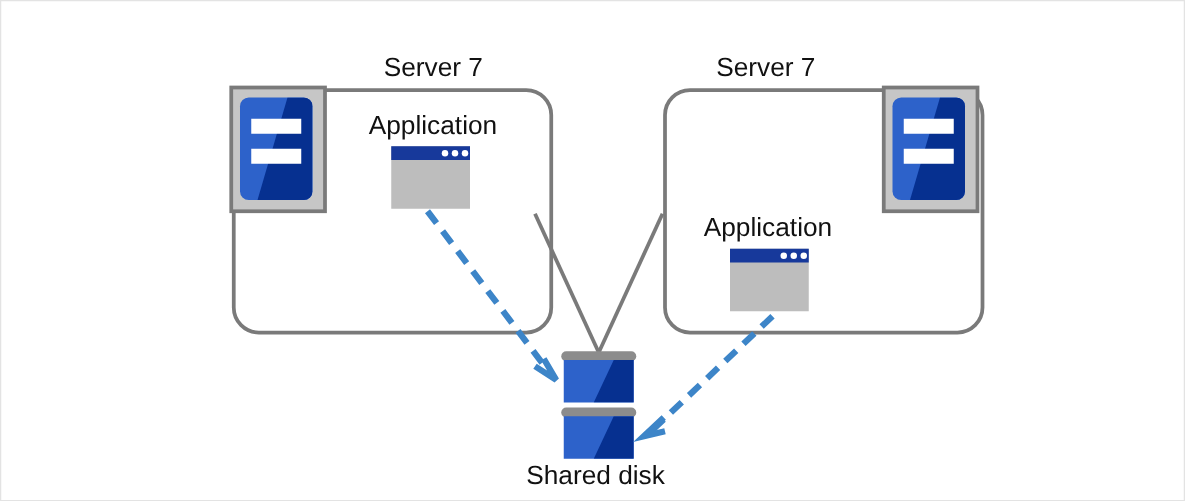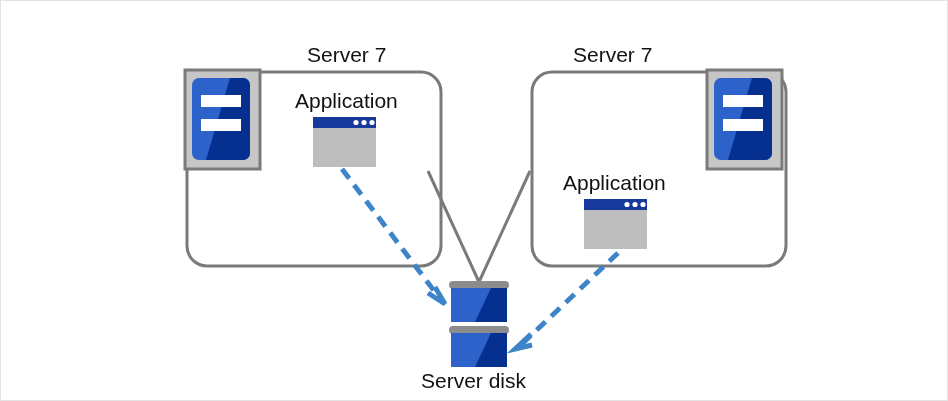--- a/index.html
+++ b/index.html
@@ -147,15 +147,15 @@
   </svg>
 
   <div class="lbl" id="server1-title">Server 7</div>
 
   <div class="lbl" id="server2-title">Server 7</div>
 
   <div class="lbl" id="app1-title">Application</div>
 
   <div class="lbl" id="app2-title">Application</div>
 
-  <div class="lbl" id="disk-title">Server disk</div>
+  <div class="lbl" id="disk-title">Shared disk</div>
 
 </div>
 
 </body></html>

